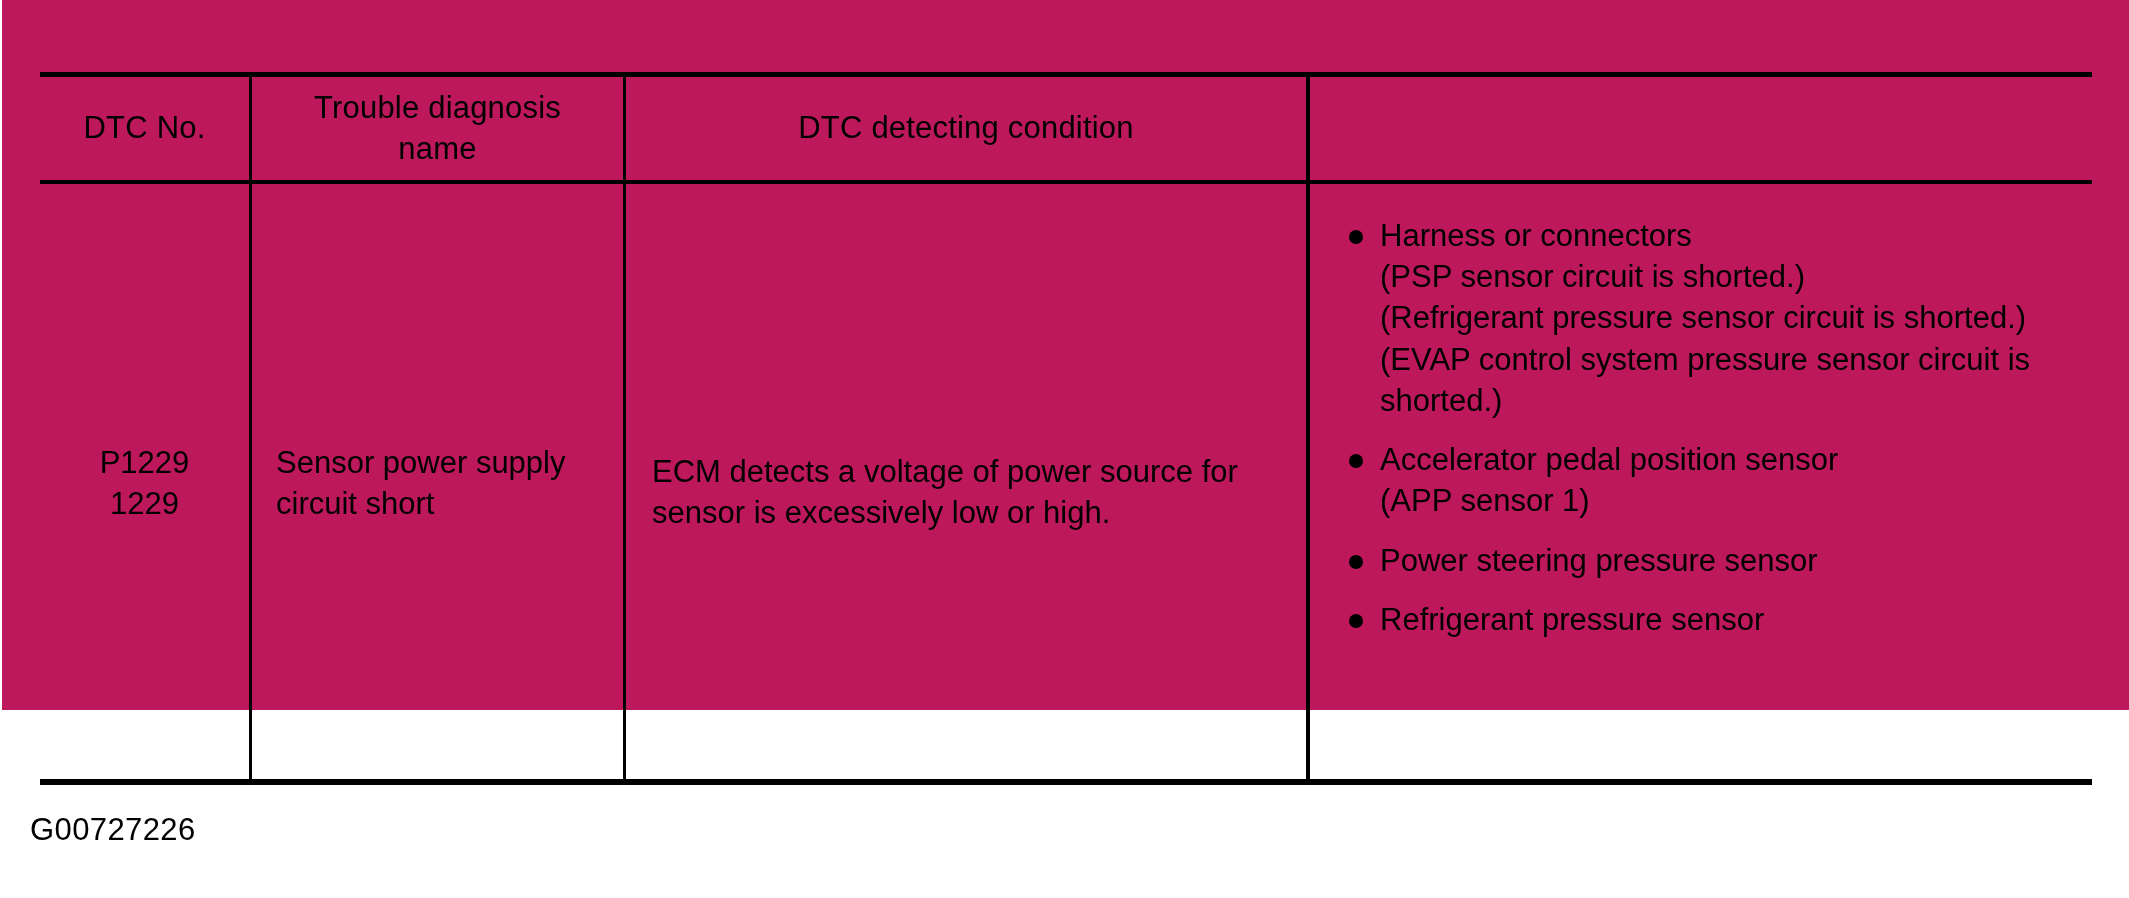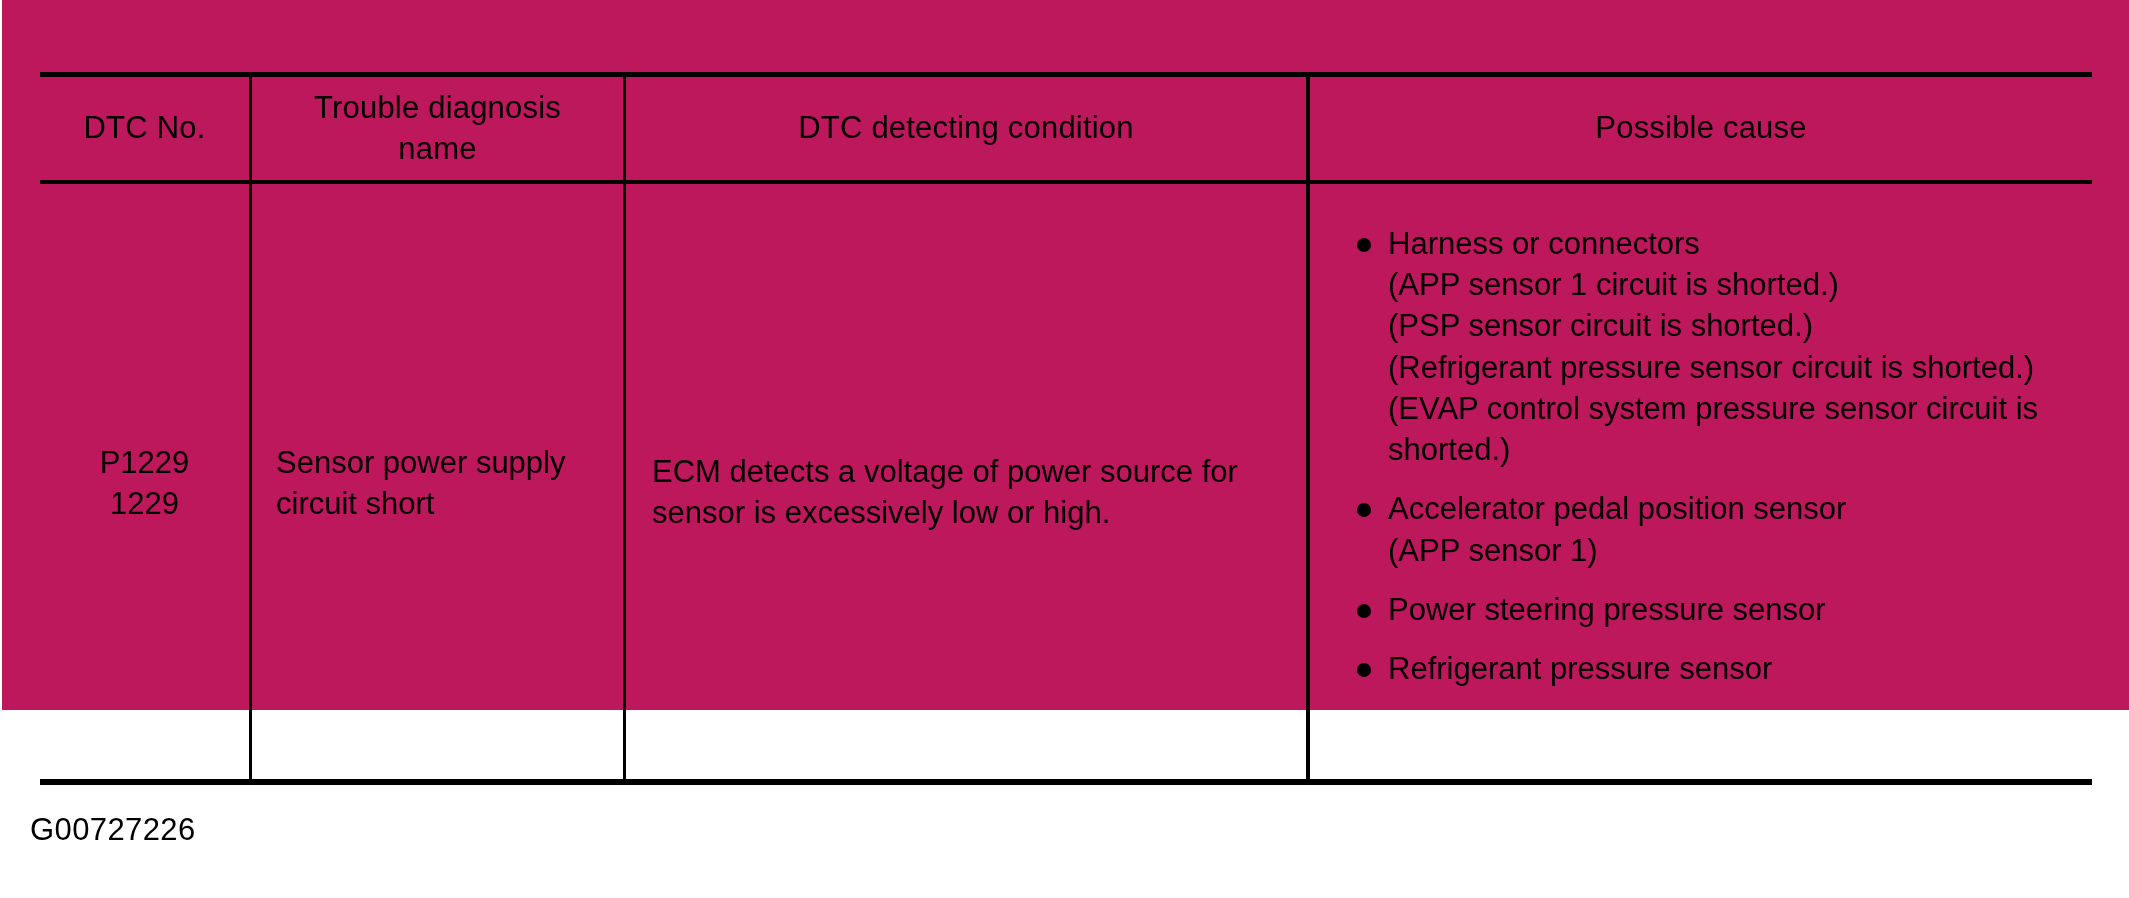--- a/index.html
+++ b/index.html
@@ -116,21 +116,21 @@
 
   .body-cause {
     left: 1270px;
     width: 782px;
     padding: 23px 10px 0 62px;
   }
 
   
   .cause-list {
     list-style: none;
-    margin: 16px;
+    margin: 8px;
     padding: 0;
   }
   .cause-item {
     position: relative;
     margin: 0 0 18px 0;
     padding-left: 0;
   }
   .cause-item:last-child { margin-bottom: 0; }
   .bullet-dot {
     position: absolute;
@@ -179,43 +179,39 @@
       <span>
         <span>Trouble diagnosis</span><br>
         <span>name</span>
       </span>
     </div>
 
     <div class="hdr-cell hdr-cond">
       <span>DTC detecting condition</span>
     </div>
 
-    <div class="hdr-cell hdr-cause">
-      <span>Possible cause</span>
-    </div>
 
     <div class="body-cell body-dtcno">
       <div class="dtc-line">P1229</div>
       <div class="dtc-line">1229</div>
     </div>
 
     <div class="body-cell body-name">
       <div class="wrap">Sensor power supply circuit short</div>
     </div>
 
     <div class="body-cell body-cond">
       <div class="wrap">ECM detects a voltage of power source for sensor is excessively low or high.</div>
     </div>
 
     <div class="body-cell body-cause">
       <ul class="cause-list">
           <li class="cause-item">
             <span class="bullet-dot"></span>
             <span class="cause-head">Harness or connectors</span>
-            <span class="cause-sub">(APP sensor 1 circuit is shorted.)</span>
             <span class="cause-sub">(PSP sensor circuit is shorted.)</span>
             <span class="cause-sub">(Refrigerant pressure sensor circuit is shorted.)</span>
             <span class="cause-sub">(EVAP control system pressure sensor circuit is shorted.)</span>
           </li>
           <li class="cause-item">
             <span class="bullet-dot"></span>
             <span class="cause-head">Accelerator pedal position sensor</span>
             <span class="cause-sub">(APP sensor 1)</span>
           </li>
           <li class="cause-item">

